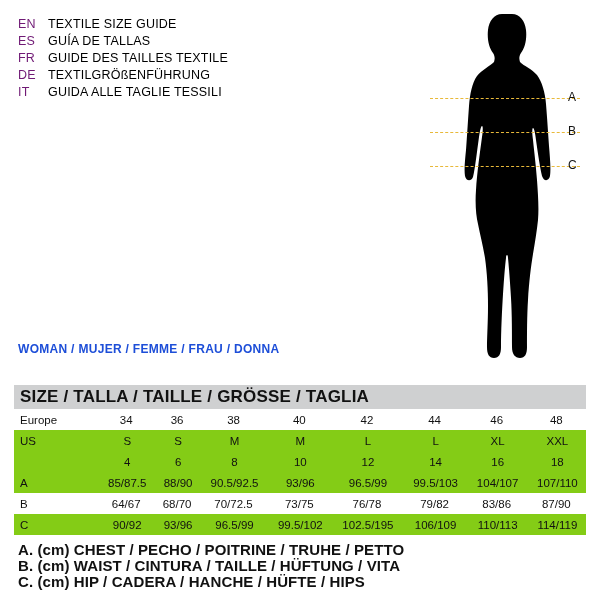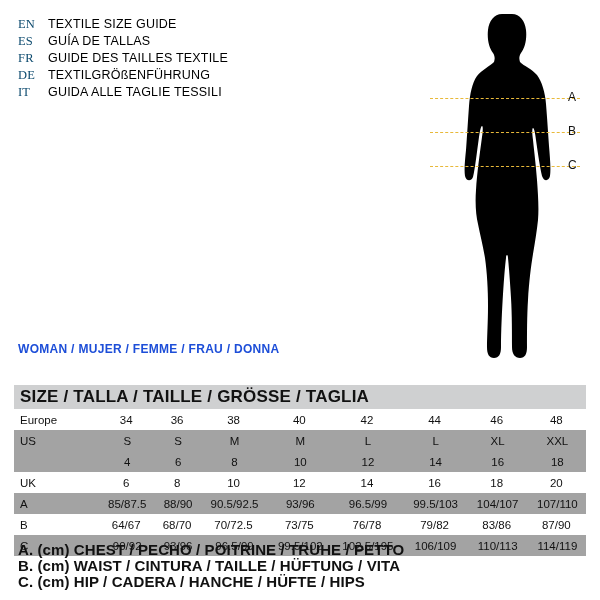--- a/index.html
+++ b/index.html
@@ -31,22 +31,21 @@
   .lang-row {
     display: flex;
     align-items: baseline;
     font-size: 12.5px;
     line-height: 17px;
     letter-spacing: 0.2px;
   }
   .lang-code {
     width: 30px;
     flex: 0 0 30px;
-    color: #0c4a6e;
-    font-family: Liberation Serif, serif;
+    color: #701a75;
   }
   .lang-text {
     color: #000000;
     white-space: nowrap;
   }
 
   
   .figure-wrap {
     position: absolute;
     top: 10px;
@@ -100,21 +99,21 @@
     background: #cfd0d1;
   }
   table.size-table tr.header-row td {
     text-align: left;
     font-weight: bold;
     font-size: 17px;
     letter-spacing: 0.2px;
     padding-left: 6px;
   }
   table.size-table tr.shade td {
-    background: #a3a3a3;
+    background: #84cc16;
     padding-left: 6px;
   }
   table.size-table tr.plain td {
     background: #ffffff;
   }
   table.size-table td.rowlabel {
     text-align: left;
     padding-left: 6px;
     width: 74px;
   }
@@ -258,31 +257,20 @@
         <td>4</td>
         <td>6</td>
         <td>8</td>
         <td>10</td>
         <td>12</td>
         <td>14</td>
         <td>16</td>
         <td>18</td>
       </tr>
 
-      <tr class="plain">
-        <td class="rowlabel">UK</td>
-        <td>6</td>
-        <td>8</td>
-        <td>10</td>
-        <td>12</td>
-        <td>14</td>
-        <td>16</td>
-        <td>18</td>
-        <td>20</td>
-      </tr>
 
       <tr class="shade">
         <td class="rowlabel">A</td>
         <td>85/87.5</td>
         <td>88/90</td>
         <td>90.5/92.5</td>
         <td>93/96</td>
         <td>96.5/99</td>
         <td>99.5/103</td>
         <td>104/107</td>

